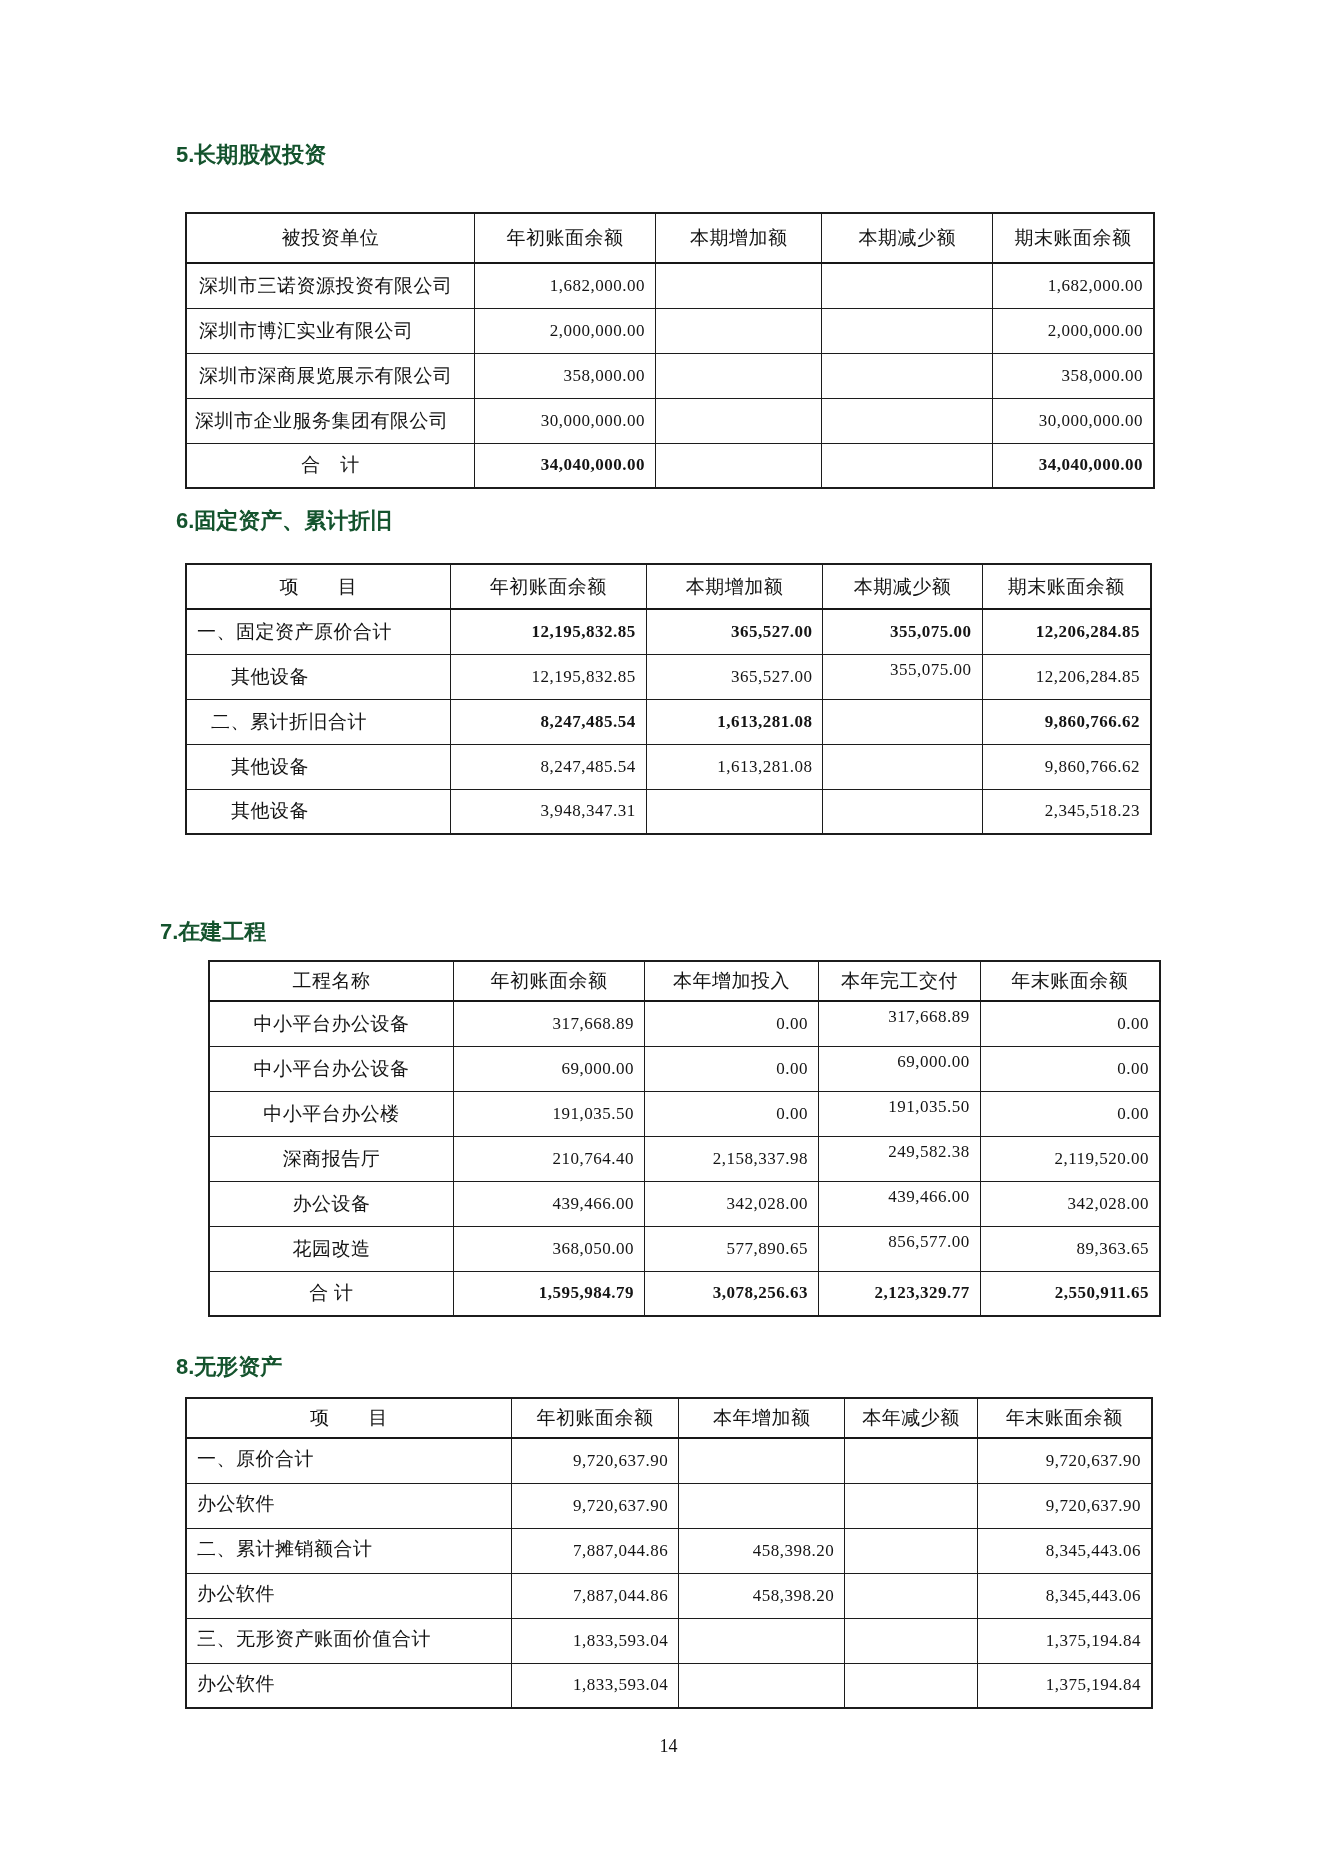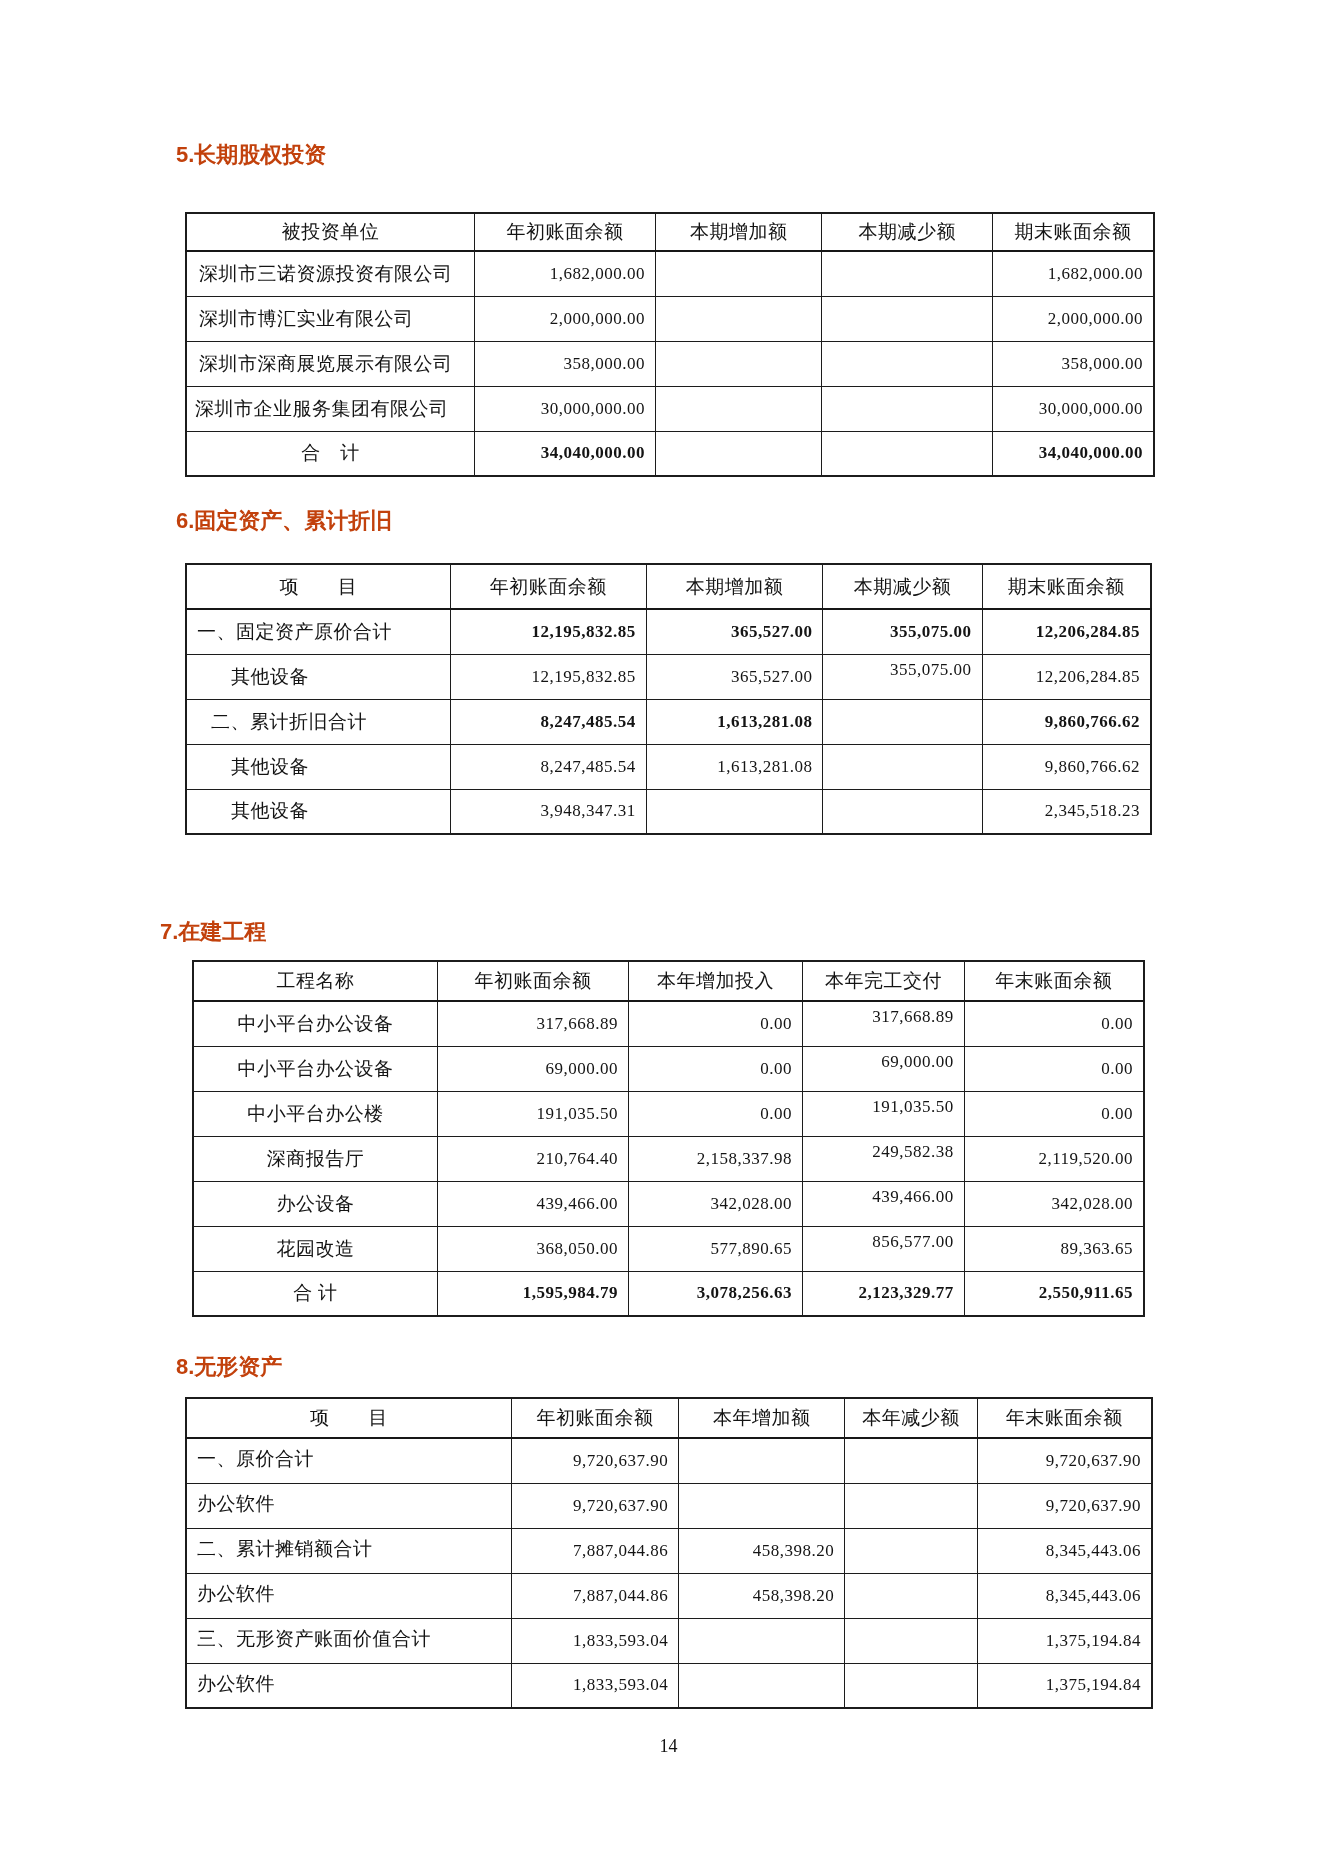--- a/index.html
+++ b/index.html
@@ -4,21 +4,21 @@
 <style>
   html,body{margin:0;padding:0}
   body{
     width:1323px;height:1871px;background:#ffffff;position:relative;
     font-family:"Liberation Serif","DejaVu Serif",serif;color:#141414;
   }
   #content{position:absolute;inset:0;background:#fff}
   .section-title{
     position:absolute;
     font-family:"Liberation Sans","DejaVu Sans",sans-serif;
-    font-weight:700;font-size:22px;color:#c2410c;white-space:nowrap;
+    font-weight:700;font-size:22px;color:#14532d;white-space:nowrap;
   }
   table.report-table{
     position:absolute;border-collapse:collapse;table-layout:fixed;
     background:#fff;border:2px solid #1c1c1c;
   }
   .report-table th,.report-table td{
     border:1.5px solid #1c1c1c;overflow:hidden;white-space:nowrap;padding:0;
   }
   .report-table thead th{
     font-weight:400;font-size:19px;text-align:center;vertical-align:middle;
@@ -45,21 +45,21 @@
 <div class="section-title" style="left: 176px; top: 140px;">5.长期股权投资</div>
     <table class="report-table" style="left: 185px; top: 212px; width: 970px;">
       <colgroup>
         <col style="width: 29.8%;">
         <col style="width: 18.7%;">
         <col style="width: 17.2%;">
         <col style="width: 17.6%;">
         <col style="width: 16.7%;">
       </colgroup>
       <thead>
-        <tr style="height: 38px;">
+        <tr style="height: 50px;">
           <th>被投资单位</th>
           <th>年初账面余额</th>
           <th>本期增加额</th>
           <th>本期减少额</th>
           <th>期末账面余额</th>
         </tr>
       </thead>
       <tbody>
         <tr style="height: 45px;">
           <td class="label" style="text-align: left; padding-left: 12px;">深圳市三诺资源投资有限公司</td>
@@ -148,21 +148,21 @@
         <tr style="height: 45px;">
           <td class="label" style="text-align: left; padding-left: 44px;">其他设备</td>
           <td class="num">3,948,347.31</td>
           <td class="num"></td>
           <td class="num"></td>
           <td class="num">2,345,518.23</td>
         </tr>
       </tbody>
     </table>
     <div class="section-title" style="left: 160px; top: 917px;">7.在建工程</div>
-    <table class="report-table" style="left: 192px; top: 960px; width: 953px;">
+    <table class="report-table" style="left: 208px; top: 960px; width: 953px;">
       <colgroup>
         <col style="width: 25.7%;">
         <col style="width: 20.1%;">
         <col style="width: 18.3%;">
         <col style="width: 17%;">
         <col style="width: 18.9%;">
       </colgroup>
       <thead>
         <tr style="height: 40px;">
           <th>工程名称</th>

